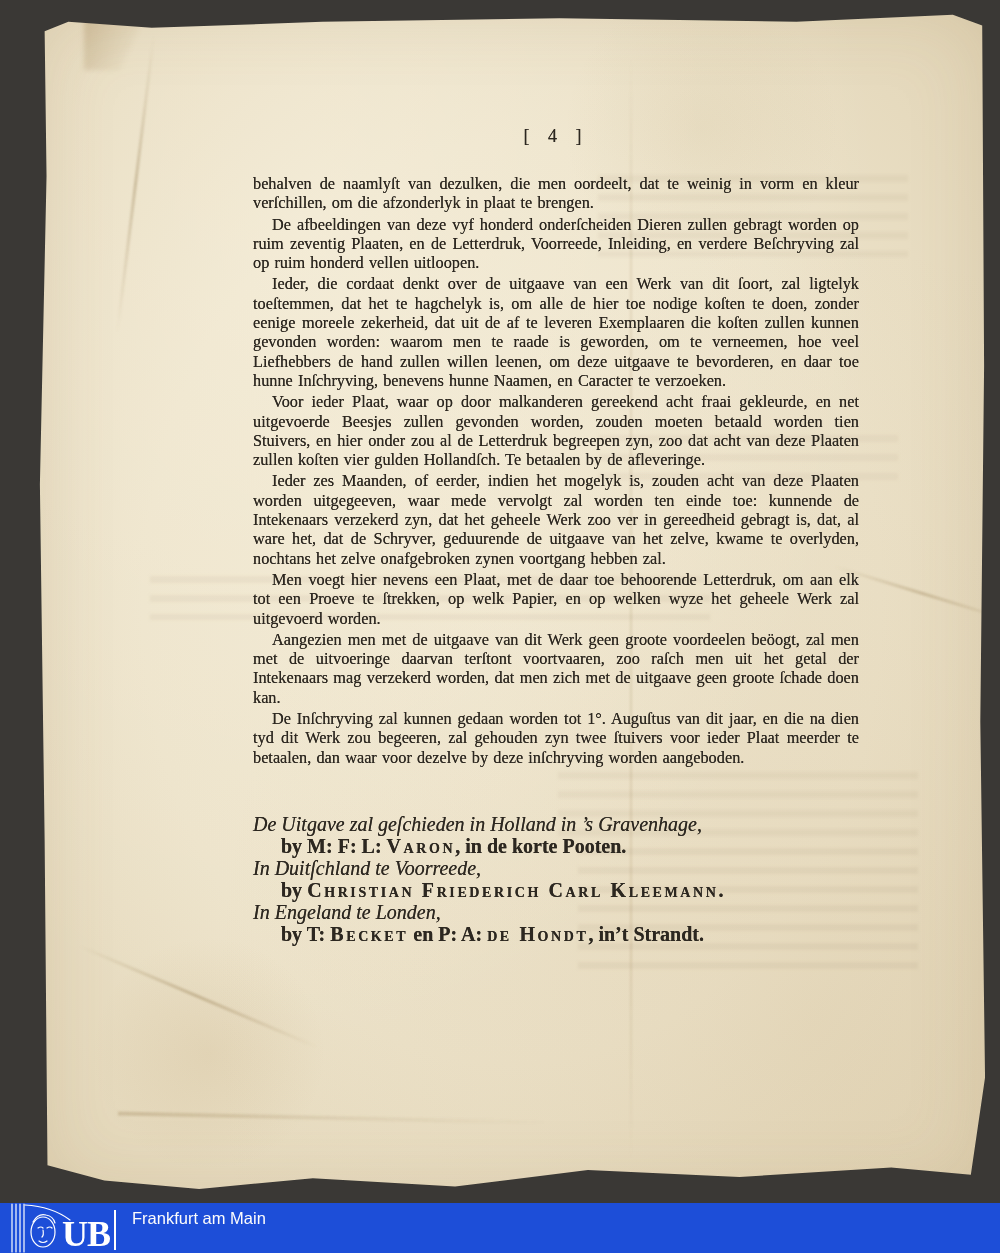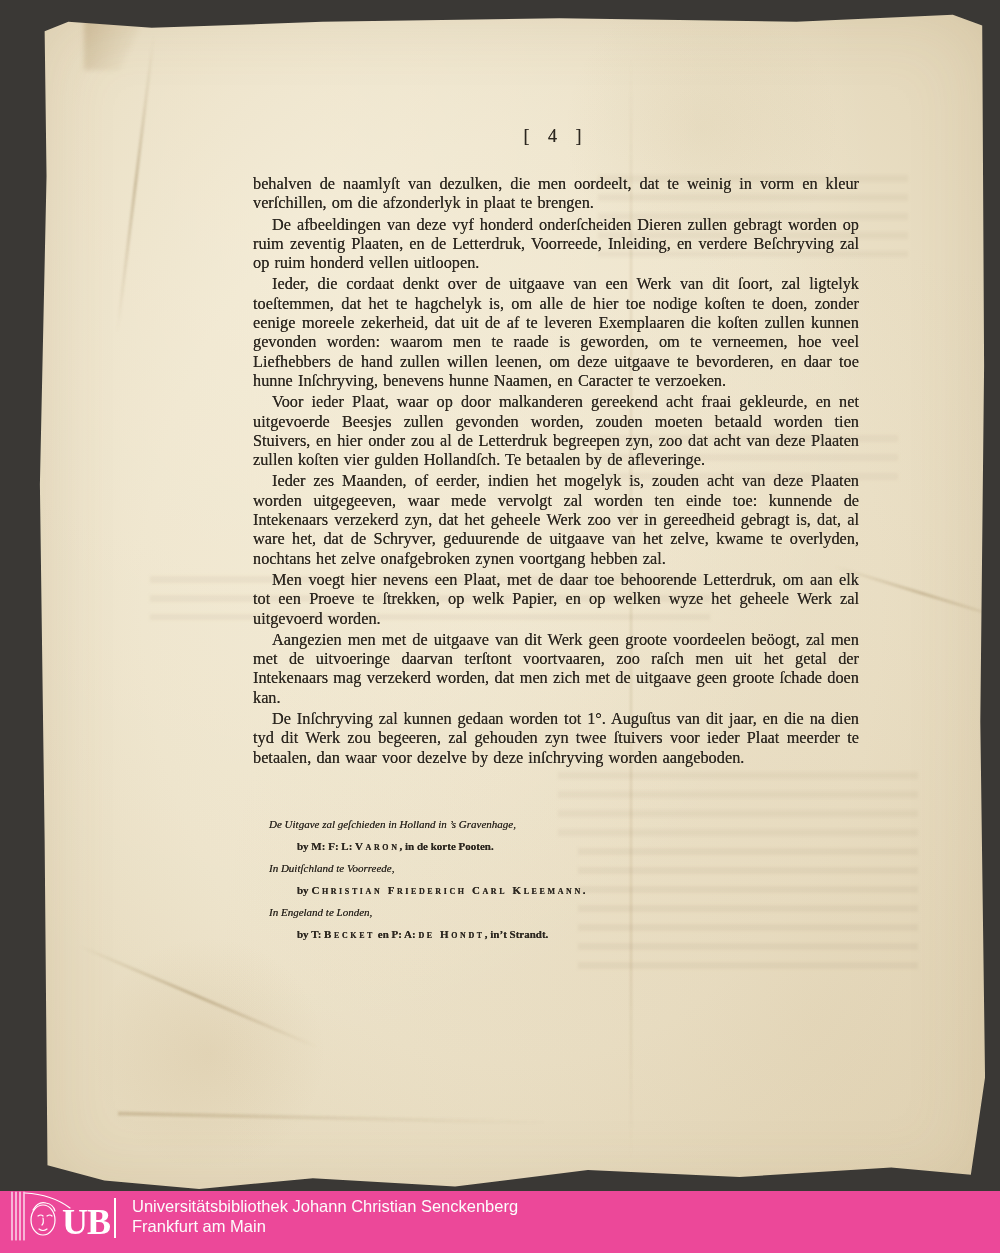--- a/index.html
+++ b/index.html
@@ -54,29 +54,30 @@
   }
   .pagenum{
     text-align:center;font-size:18px;letter-spacing:7px;margin:0 0 27px 0;font-weight:normal;
   }
   .bodytext p{
     margin:0 0 2px 0;text-align:justify;font-size:16.3px;line-height:19.3px;
     text-indent:19px;word-spacing:1.1px;
   }
   .bodytext p.first{text-indent:0;}
   
-  .imprint{margin-top:46px;font-size:11px;line-height:22px;margin-left:16px;}
+  .imprint{margin-top:46px;font-size:20px;line-height:22px;}
   .imprint .it{font-style:italic;}
   .imprint .byline{padding-left:28px;font-weight:bold;}
   .caps{font-variant-caps:small-caps;letter-spacing:2.6px;}
   
   .bar{
-    position:absolute;left:0;bottom:0;width:1000px;height:62px;background:#ec4899;
+    position:absolute;left:0;bottom:0;width:1000px;height:50px;background:#1d4ed8;
     display:flex;align-items:flex-start;
     font-family:"Liberation Sans","DejaVu Sans",sans-serif;
+    text-align:right;
   }
   .bar-logo{flex:0 0 auto;margin-left:8px;}
   .bar-text{margin-left:12px;padding-top:5px;color:#fcfcfc;font-size:16.5px;line-height:20px;}
   .bar-text div{white-space:nowrap;}
 </style>
 </head>
 <body>
 
 <div class="paper">
   <div class="crease c1"></div>
@@ -128,16 +129,15 @@
         <path d="M25,19 q5,-9 13,-7 q7,1 9,8"></path>
         <path d="M30,25 q3,-2 5,0 M39,25 q3,-2 5,0"></path>
         <path d="M35,27 q1,5 -1,7"></path>
         <path d="M31,38 q4,3 8,0"></path>
       </g>
       <text x="54" y="43" fill="#ffffff" font-family="Liberation Serif, DejaVu Serif, serif" font-size="36" font-weight="bold" letter-spacing="-1">UB</text>
       <line x1="107" y1="7" x2="107" y2="47" stroke="#ffffff" stroke-width="2"></line>
     </svg>
   </div>
   <div class="bar-text">
-    <div>Universitätsbibliothek Johann Christian Senckenberg</div>
     <div>Frankfurt am Main</div>
   </div>
 </div>
 
 </body></html>

